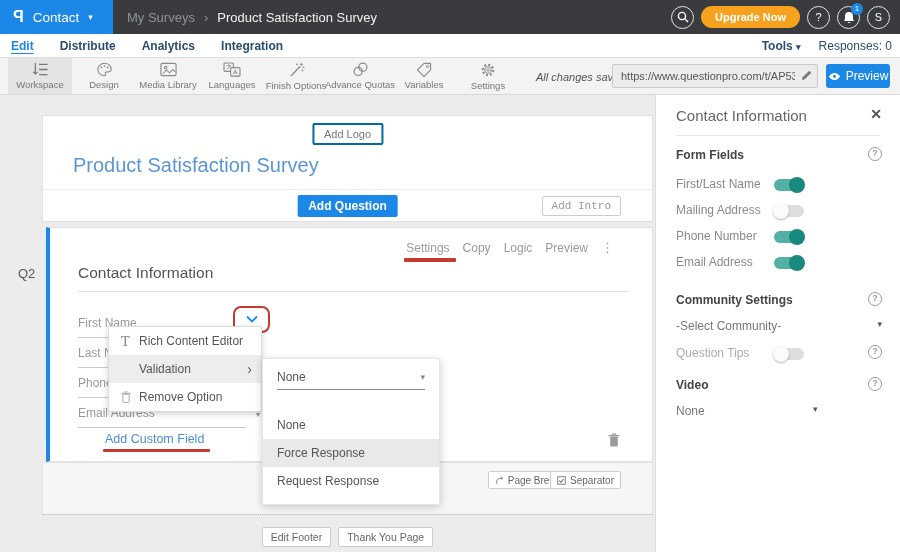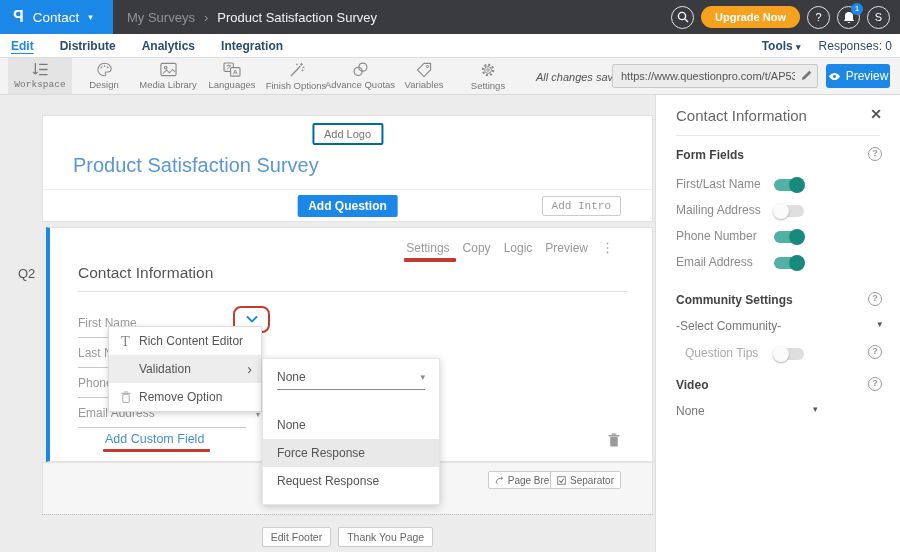--- a/index.html
+++ b/index.html
@@ -28,36 +28,36 @@
   .subnav .tab.active { color:#1b87e6; text-decoration:underline; text-underline-offset:3px; }
   .subnav-right { position:absolute; right:8px; display:flex; gap:18px; align-items:center; }
   .tools-label { font-weight:bold; color:#2b4d6f; cursor:pointer; }
   .tools-label .caret { font-size:9px; }
   .responses-label { color:#2b4d6f; font-weight:normal; cursor:pointer; }
 
   
   .toolbar { position:absolute; left:0; top:58px; width:900px; height:37px; background:#f3f3f3; border-bottom:1px solid #d9d9d9; }
   .tool-items { display:flex; padding-left:8px; height:36px; }
   .tool { width:64px; display:flex; flex-direction:column; align-items:center; justify-content:center; gap:2px; cursor:pointer; }
-  .tool.active { background:#e4e4e4;font-family:Liberation Mono, monospace; }
+  .tool.active { background:#e4e4e4; }
   .tool .tool-label { font-size:9.5px; color:#777; white-space:nowrap; }
   .save-note { position:absolute; left:536px; top:13px; font-style:italic; font-size:11px; color:#555; }
   .url-box { position:absolute; left:612px; top:6px; width:206px; height:24px; }
   .url-box input { width:100%; height:100%; background:#ececec; border:1px solid #c9c9c9; border-radius:2px; font-size:11px; color:#555; padding:0 22px 0 8px; font-family:"Liberation Sans", sans-serif; }
   .url-pencil { position:absolute; right:6px; top:6px; cursor:pointer; }
   .preview-btn { position:absolute; left:826px; top:6px; width:64px; height:24px; background:#1b87e6; border-radius:3px; color:#fff; font-size:12px; display:flex; align-items:center; justify-content:center; gap:5px; cursor:pointer; }
 
   
   .right-panel { position:absolute; left:655px; top:95px; width:245px; height:457px; background:#fff; border-left:1px solid #ddd; }
   .panel-title { position:absolute; left:20px; top:12px; font-size:15px; color:#666; }
   .panel-close { position:absolute; right:18px; top:11px; font-size:14px; color:#555; font-weight:bold; cursor:pointer; }
   .panel-divider { position:absolute; left:20px; right:20px; top:40px; border-top:1px solid #e8e8e8; }
   .sec-label { position:absolute; left:20px; font-size:12px; font-weight:bold; color:#444; }
   .row-label { position:absolute; left:20px; font-size:12px; color:#8a8a8a; }
-  .row-label.dim { color:#ababab;margin-left:9px; }
+  .row-label.dim { color:#ababab; }
   .help { position:absolute; right:18px; width:14px; height:14px; border-radius:50%; border:1.5px solid #9a9a9a; color:#9a9a9a; font-size:9px; font-weight:bold; text-align:center; line-height:11px; cursor:pointer; }
   .toggle { position:absolute; left:118px; width:30px; height:12px; border-radius:6px; cursor:pointer; }
   .toggle .knob { position:absolute; width:16px; height:16px; border-radius:50%; top:-2px; }
   .toggle.on { background:#53b0a5; }
   .toggle.on .knob { right:-1px; background:#17897d; }
   .toggle.off { background:#dedede; }
   .toggle.off .knob { left:-1px; background:#fbfbfb; box-shadow:0 1px 2px rgba(0,0,0,.3); }
   .panel-select-value { position:absolute; left:20px; font-size:12px; color:#777; cursor:pointer; }
   .panel-caret { position:absolute; font-size:9px; color:#555; cursor:pointer; }
 

